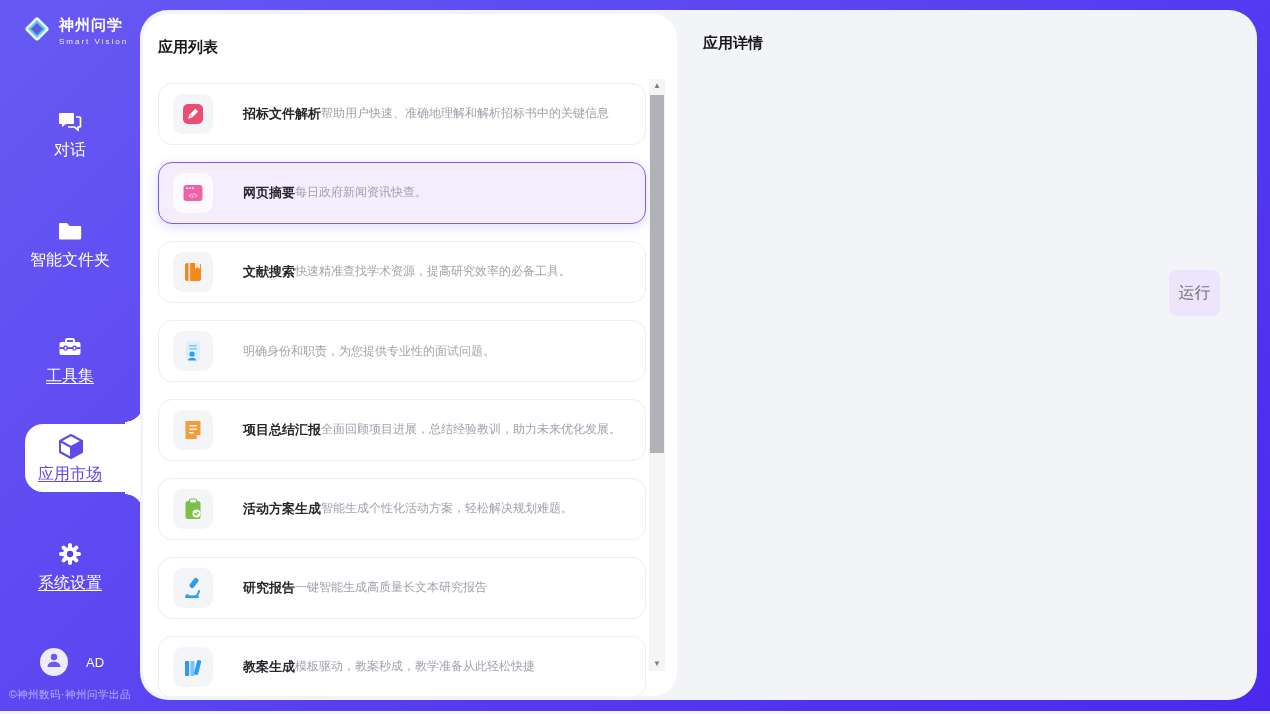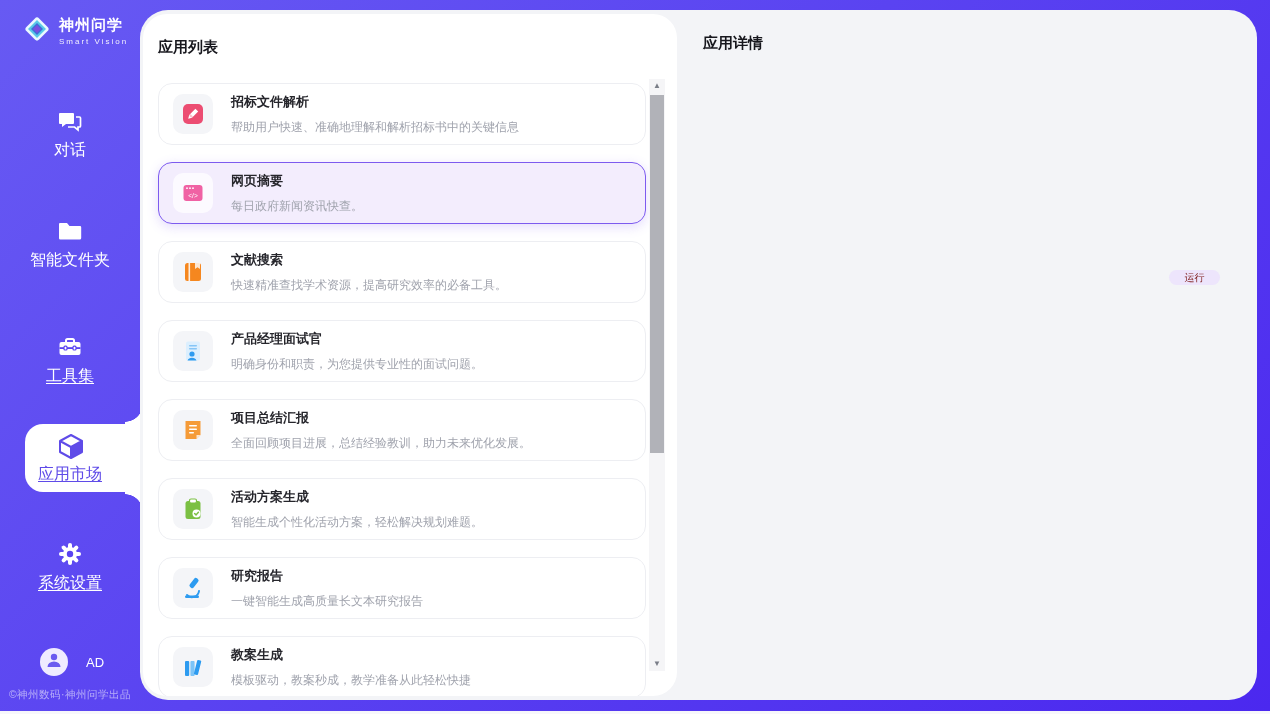--- a/index.html
+++ b/index.html
@@ -38,43 +38,43 @@
   .list-panel{position:absolute;left:3px;top:4px;width:534px;height:682px;background:#fff;
               border-radius:24px;overflow:hidden;}
   .panel-title{position:absolute;left:15px;top:24px;font-size:15px;font-weight:bold;color:#17171D;}
   .cards{position:absolute;left:15px;top:69px;width:488px;}
   .app-card{box-sizing:border-box;height:62px;margin-bottom:17px;border:1px solid #EDEEF2;border-radius:14px;
             background:#fff;display:flex;align-items:center;padding:0 14px;gap:18px;cursor:pointer;}
   .app-card.selected{border:1.5px solid #7D5BEF;background:#F3EDFD;box-shadow:0 3px 12px rgba(120,80,240,.20);}
   .app-ico{flex:0 0 40px;width:40px;height:40px;border-radius:10px;background:#F4F5F8;
            display:flex;align-items:center;justify-content:center;}
   .app-card.selected .app-ico{background:#FCFAFF;}
-  .app-txt{display:flex;flex-direction:column;gap:8px;min-width:0;}
+  .app-txt{display:flex;gap:0;min-width:0;margin-left:12px;}
   .app-title{font-size:13px;font-weight:bold;color:#26262C;}
   .app-desc{font-size:12px;color:#A0A3AD;white-space:nowrap;}
   
   .sbar{position:absolute;right:12px;top:65px;width:16px;height:592px;background:#F5F5F7;}
   .sbar .arr{position:absolute;left:0;width:16px;height:14px;text-align:center;font-size:8px;color:#7A7E88;line-height:14px;cursor:pointer;}
   .sbar .arr.up{top:0;}
   .sbar .arr.down{bottom:0;}
   .sbar .thumb{position:absolute;left:1px;top:16px;width:14px;height:358px;background:#B1B2B8;cursor:pointer;}
 
   
   .detail-title{position:absolute;left:563px;top:24px;font-size:15px;font-weight:bold;color:#17171D;}
   .detail-card{position:absolute;left:563px;top:70px;width:519px;height:167px;background:#fff;
                border:1px solid #E9E9F0;border-radius:14px;box-sizing:border-box;}
   .tool-tag{position:absolute;left:16px;top:14px;height:32px;display:inline-flex;align-items:center;gap:8px;
             border:1px solid #E4E4EB;border-radius:9px;padding:0 10px;background:#fff;cursor:pointer;}
   .tag-label{font-size:13px;color:#3A3A44;}
   .tag-close{font-size:12px;color:#9A9AA4;cursor:pointer;padding-left:2px;}
   .question{position:absolute;left:17px;top:64px;width:480px;font-size:13px;color:#5C5C66;line-height:18px;}
   .tools-row{position:absolute;left:17px;top:133px;display:flex;align-items:center;gap:16px;color:#A3A7B0;}
   .tglyph{font-size:15px;color:#A3A7B0;cursor:pointer;}
-  .run-btn{position:absolute;left:1029px;top:260px;width:51px;height:15px;border:none;border-radius:8px;
-           background:#EDE5FC;color:#7f1d1d;font-size:10px;font-family:inherit;cursor:pointer;}
+  .run-btn{position:absolute;left:1029px;top:260px;width:51px;height:46px;border:none;border-radius:8px;
+           background:#EDE5FC;color:#737373;font-size:16px;font-family:inherit;cursor:pointer;}
 </style>
 </head>
 <body>
 
 <div class="app">
 
   <div class="sidebar">
     <div class="logo">
       <span>
         <svg width="30" height="30" viewBox="0 0 30 30">
@@ -226,21 +226,20 @@
           <span class="app-ico" style="color: rgb(45, 155, 240);">
             <svg width="24" height="24" viewBox="0 0 24 24">
               <rect x="5" y="2.5" width="14" height="19" rx="2" fill="#DCEFFE"></rect>
               <rect x="8" y="6" width="8" height="1.5" rx=".7" fill="currentColor" opacity=".5"></rect>
               <rect x="8" y="9" width="8" height="1.5" rx=".7" fill="currentColor" opacity=".5"></rect>
               <circle cx="11" cy="15" r="2.6" fill="currentColor"></circle>
               <path d="M6.5 21.5a4.8 4.2 0 019 0z" fill="currentColor"></path>
             </svg>
           </span>
           <span class="app-txt">
-            <span class="app-title">产品经理面试官</span>
             <span class="app-desc">明确身份和职责，为您提供专业性的面试问题。</span>
           </span>
         </div>
 
         <div class="app-card">
           <span class="app-ico" style="color: rgb(245, 155, 56);">
             <svg width="24" height="24" viewBox="0 0 24 24">
               <path d="M4.5 3h15v14l-4 4h-11z" fill="currentColor"></path>
               <path d="M19.5 17h-4v4z" fill="#fff" opacity=".75"></path>
               <rect x="8" y="7" width="8" height="1.5" rx=".7" fill="#fff"></rect>

